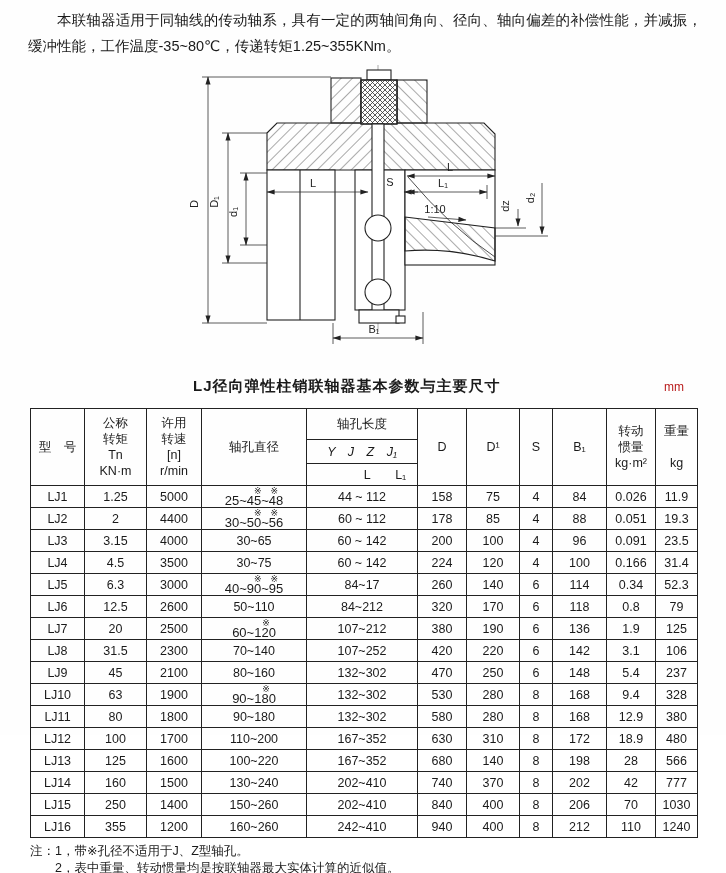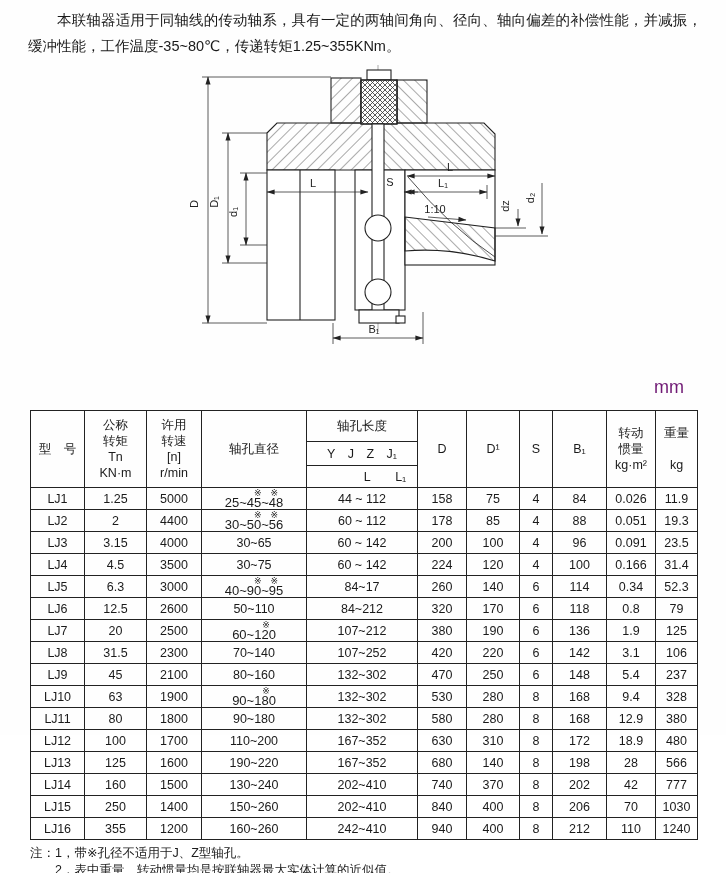--- a/index.html
+++ b/index.html
@@ -19,40 +19,40 @@
 
   
   .drawing-wrap{height:296px;margin-top:6px;padding-left:150px;}
 
   
   .caption-row{
     display:flex;align-items:baseline;
     padding:16px 42px 12px 193px;
   }
   .caption{font-size:15px;font-weight:600;letter-spacing:1px;}
-  .unit{margin-left:auto;font-size:18px;color:#701a75;}
+  .unit{margin-left:auto;font-size:12px;color:#b91c1c;}
 
   
   table{
     border-collapse:collapse;table-layout:fixed;
     width:667px;margin-left:30px;
     border:1.5px solid #222;
   }
   th,td{
     border:1px solid #222;
     text-align:center;vertical-align:middle;
     padding:0;font-weight:normal;
     overflow:hidden;
   }
   thead th{
     font-size:12.5px;line-height:16px;
     white-space:pre-line;
   }
   .h-row1 th{height:30px;}
-  .h-row2 th{height:23px;}
+  .h-row2 th{height:23px;font-style:italic;}
   .h-row3 th{height:21px;padding-left:46px;}
   tbody td{
     font-size:12.5px;height:21px;line-height:20px;
   }
   .marks{
     font-size:9px;line-height:8px;height:8px;
     transform:translateX(12px);
     color:#222;
   }
   .bore-text{font-size:13px;line-height:12px;}
@@ -162,20 +162,21 @@
 
         <line x1="183" y1="258" x2="183" y2="279"></line>
         <line x1="273" y1="247" x2="273" y2="279"></line>
         <line x1="183" y1="273" x2="273" y2="273" marker-start="url(#ar)" marker-end="url(#ar)"></line>
         <text x="224" y="268" fill="#222" stroke="none" text-anchor="middle">B₁</text>
       </g>
     </svg>
   </div>
 
   <div class="caption-row">
+    <span class="caption">LJ径向弹性柱销联轴器基本参数与主要尺寸</span>
     <span class="unit">mm</span>
   </div>
 
   <table>
     <colgroup>
       <col style="width:54px">
         <col style="width:62px">
         <col style="width:55px">
       <col style="width:105px">
         <col style="width:111px">
@@ -401,21 +402,21 @@
           <td>8</td>
           <td>172</td>
           <td>18.9</td>
           <td>480</td>
         </tr>
         <tr>
           <td>LJ13</td>
           <td>125</td>
           <td>1600</td>
           <td>
-            <div>190~220</div>
+            <div>100~220</div>
           </td>
           <td>167~352</td>
           <td>680</td>
           <td>140</td>
           <td>8</td>
           <td>198</td>
           <td>28</td>
           <td>566</td>
         </tr>
         <tr>

